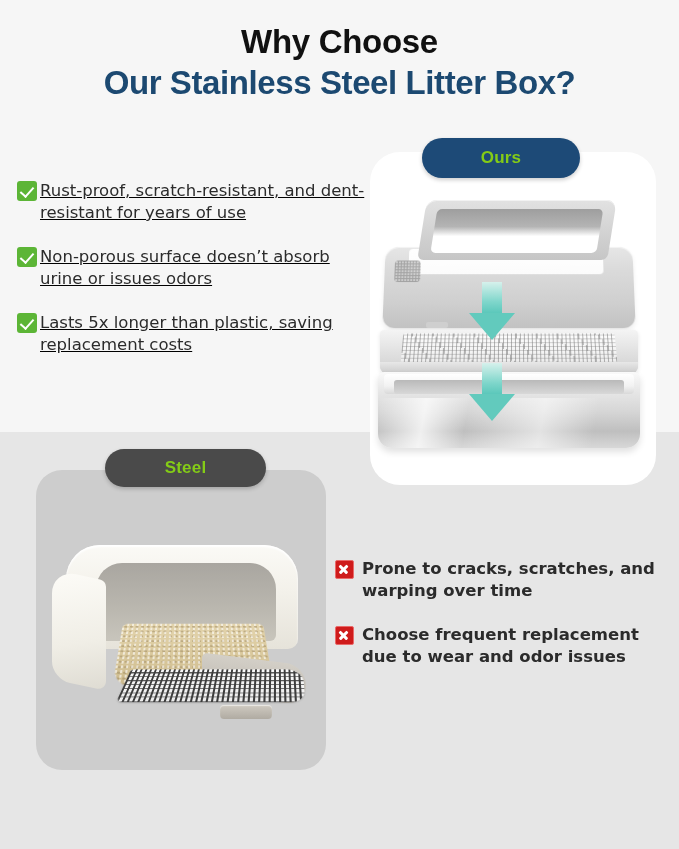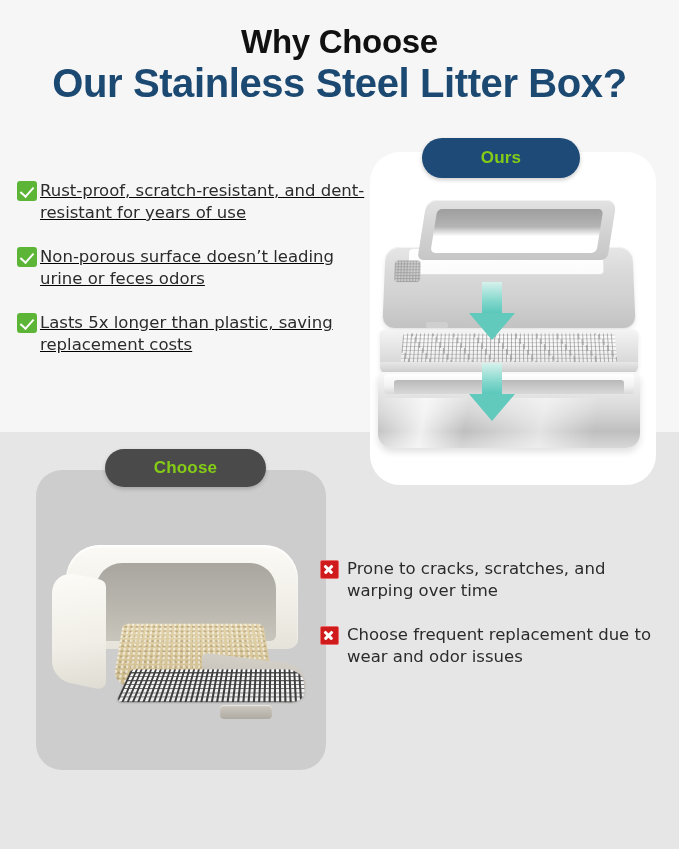--- a/index.html
+++ b/index.html
@@ -15,28 +15,28 @@
   .band-top { position: absolute; left: 0; top: 0; width: 679px; height: 432px; background: #f6f6f6; }
   .band-bottom { position: absolute; left: 0; top: 432px; width: 679px; height: 417px; background: #e6e6e6; }
 
   
   .title-wrap { position: absolute; left: 0; top: 22px; width: 679px; text-align: center; }
   .title-1 {
     font-size: 33px; font-weight: bold; color: #111111;
     letter-spacing: -0.3px; line-height: 40px;
   }
   .title-2 {
-    font-size: 40px; font-weight: bold; color: #1c4971;
+    font-size: 33px; font-weight: bold; color: #1c4971;
     letter-spacing: -0.4px; line-height: 42px;
   }
 
   
   .bullets { position: absolute; }
   .bullets.pros { left: 17px; top: 180px; width: 352px; text-decoration: underline; }
-  .bullets.cons { left: 320px; top: 558px; width: 336px; }
+  .bullets.cons { left: 335px; top: 558px; width: 336px; font-weight: bold; }
 
   .bullet { display: flex; align-items: flex-start; margin-bottom: 22px; }
   .bullet:last-child { margin-bottom: 0; }
 
   .bullet-text {
     font-size: 16.5px; color: #2b2b2b; line-height: 22px;
     font-family: "DejaVu Sans", sans-serif;
   }
   .cons .bullet-text { line-height: 22px; }
 
@@ -302,21 +302,21 @@
 
   <div class="badge badge-ours">Ours</div>
 
   <div class="bullets pros">
     <div class="bullet">
       <span class="ico-check"></span>
       <span class="bullet-text">Rust-proof, scratch-resistant, and dent-resistant for years of use</span>
     </div>
     <div class="bullet">
       <span class="ico-check"></span>
-      <span class="bullet-text">Non-porous surface doesn’t leading urine or feces odors</span>
+      <span class="bullet-text">Non-porous surface doesn’t absorb urine or issues odors</span>
     </div>
     <div class="bullet">
       <span class="ico-check"></span>
       <span class="bullet-text">Lasts 5x longer than plastic, saving replacement costs</span>
     </div>
   </div>
 
   <div class="card-others"></div>
 
   <div class="plastic">
@@ -324,21 +324,21 @@
     <div class="pl-hood">
       <div class="pl-hood-cavity"></div>
     </div>
     <div class="pl-wing"></div>
     <div class="pl-litter"></div>
     <div class="pl-base-rim"></div>
     <div class="pl-mat"></div>
     <div class="pl-handle"></div>
   </div>
 
-  <div class="badge badge-others">Choose</div>
+  <div class="badge badge-others">Steel</div>
 
   <div class="bullets cons">
     <div class="bullet">
       <span class="ico-x"></span>
       <span class="bullet-text">Prone to cracks, scratches, and warping over time</span>
     </div>
     <div class="bullet">
       <span class="ico-x"></span>
       <span class="bullet-text">Choose frequent replacement due to wear and odor issues</span>
     </div>

